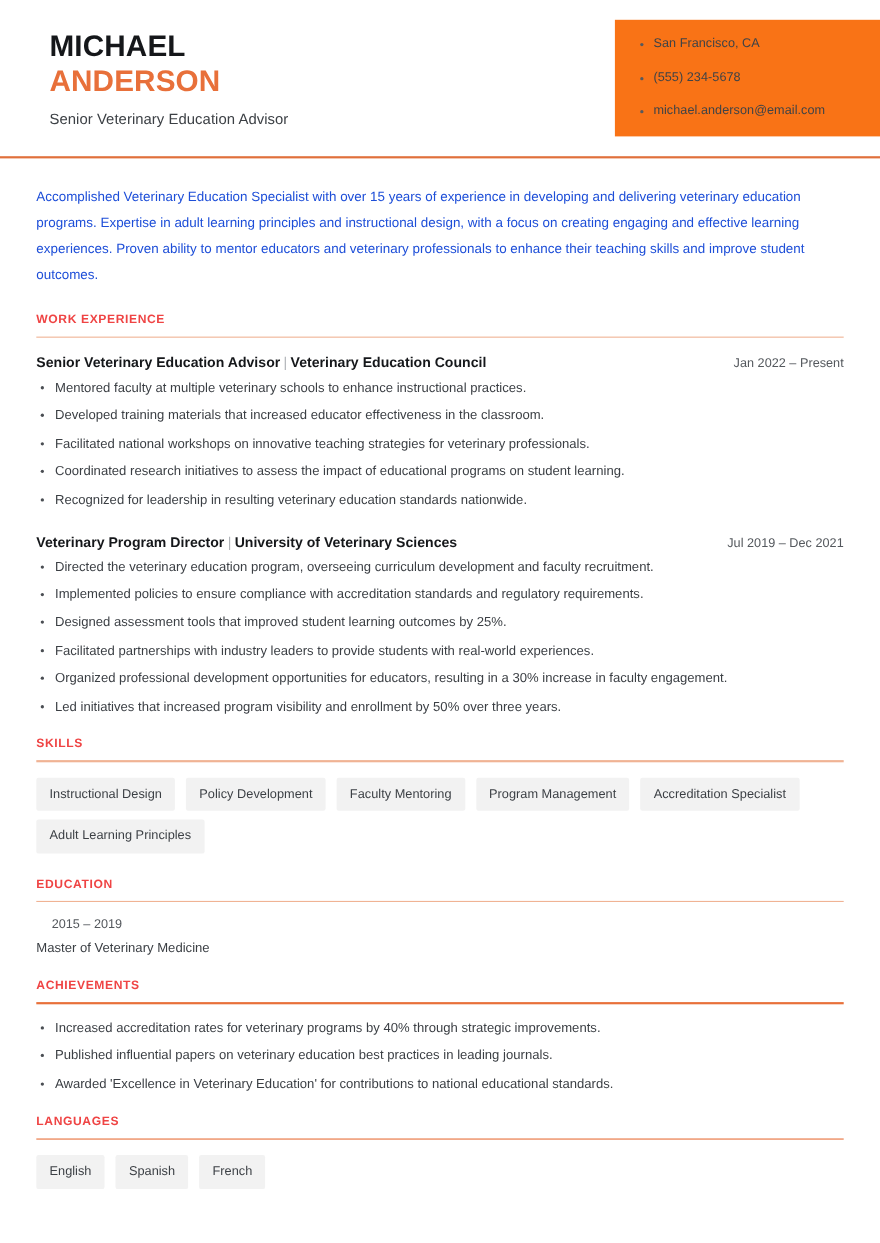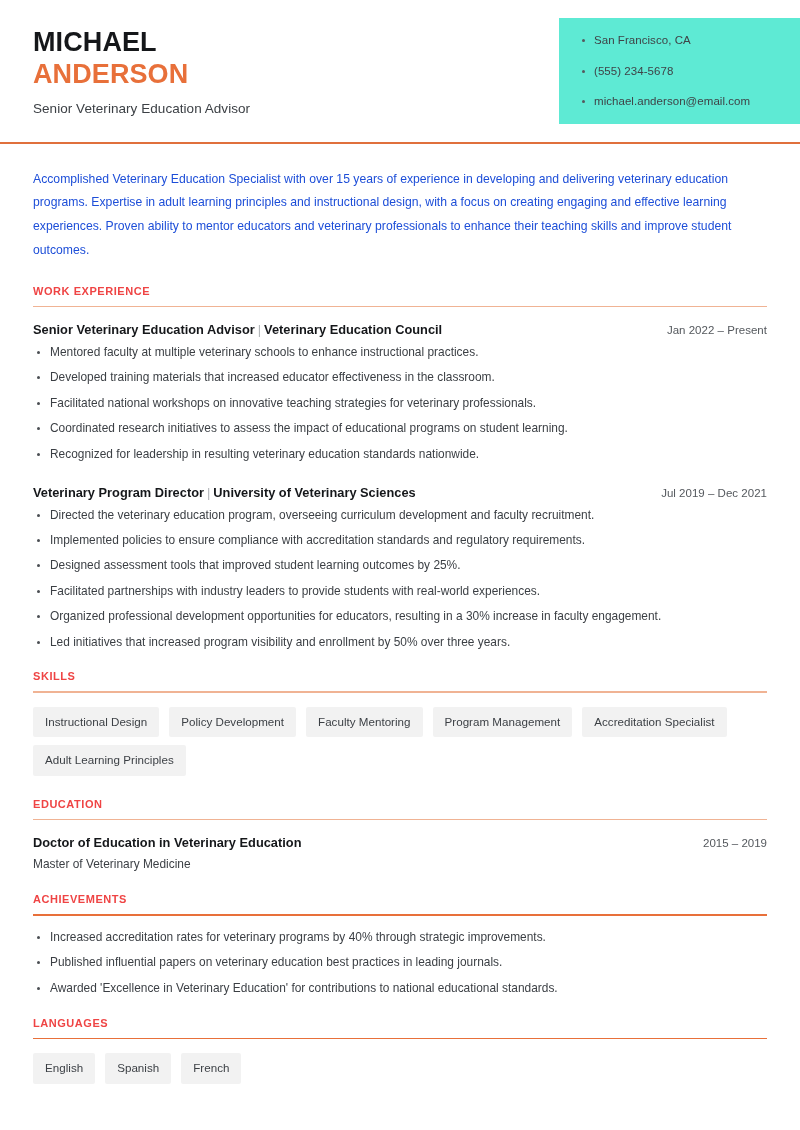--- a/index.html
+++ b/index.html
@@ -23,20 +23,21 @@
     background: #ffffff;
     overflow: hidden;
   }
 
   
   .header {
     display: flex;
     align-items: flex-start;
     justify-content: space-between;
     padding-top: 18px;
+    padding-left: 12px;
   }
 
   .identity {
     padding-left: 33px;
     padding-top: 8px;
   }
 
   .name-line {
     font-size: 27px;
     font-weight: bold;
@@ -48,21 +49,21 @@
 
   .job-title {
     margin-top: 11px;
     font-size: 13.5px;
     color: #3c4045;
     font-weight: normal;
     letter-spacing: 0.05px;
   }
 
   .contact-box {
-    background: #5eead4;
+    background: #f97316;
     width: 241px;
     padding: 17px 0 16px 23px;
     margin-top: 0px;
   }
 
   .contact-item {
     position: relative;
     font-size: 11.5px;
     color: #3f4347;
     line-height: 1;
@@ -301,21 +302,20 @@
         <span class="chip">Accreditation Specialist</span>
         <span class="chip">Adult Learning Principles</span>
       </div>
     </div>
 
     <div class="section">
       <div class="section-heading">EDUCATION</div>
       <div class="section-rule"></div>
       <div class="edu-entry">
         <div class="edu-head">
-          <div class="edu-degree">Doctor of Education in Veterinary Education</div>
           <div class="edu-date">2015 – 2019</div>
         </div>
         <div class="edu-sub">Master of Veterinary Medicine</div>
       </div>
     </div>
 
     <div class="section">
       <div class="section-heading">ACHIEVEMENTS</div>
       <div class="section-rule strong"></div>
       <ul class="bullets" style="margin-top:16px;">

